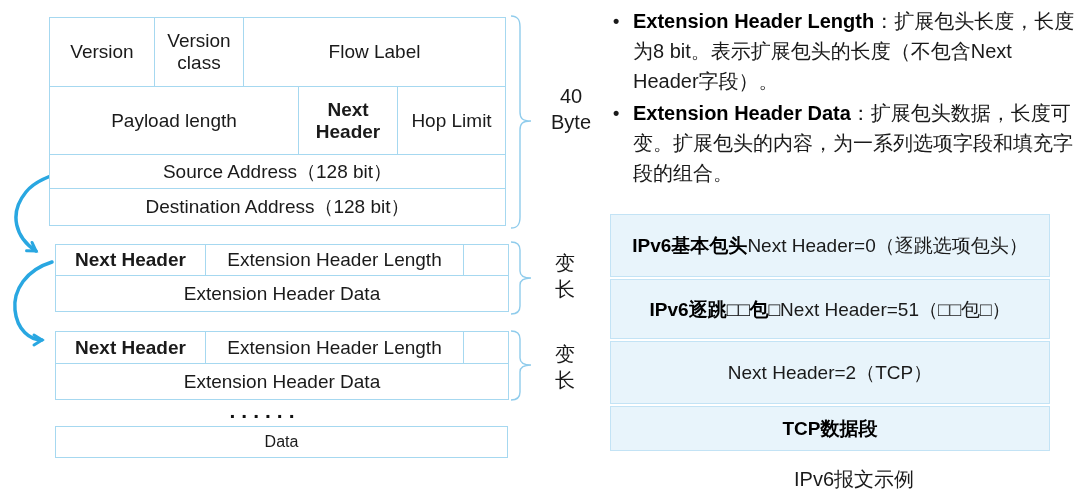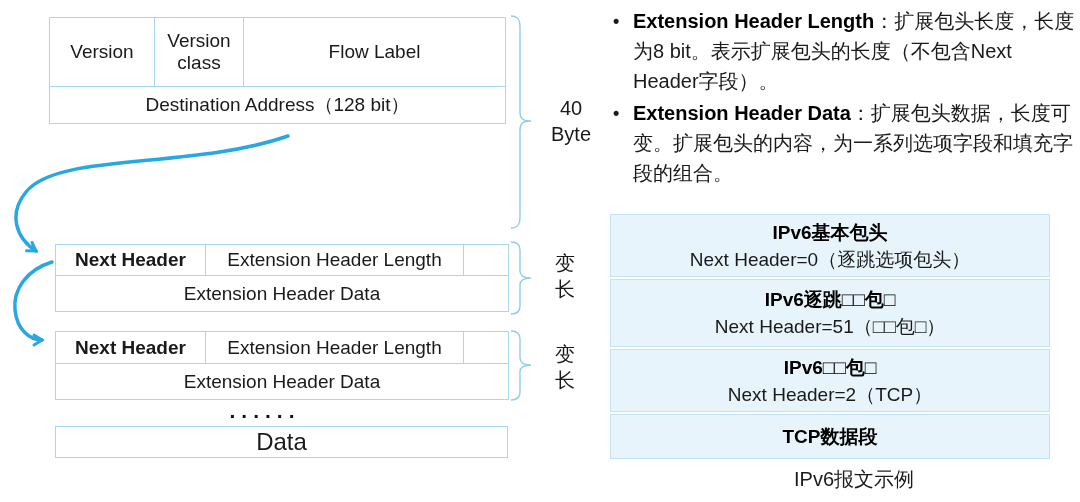--- a/index.html
+++ b/index.html
@@ -27,50 +27,50 @@
   td.nh{background:var(--nh-fill);font-weight:bold;color:#000;}
 
   #header-table{left:49px;top:17px;width:456px;}
   #ext-table-1{left:55px;top:244px;width:453px;}
   #ext-table-2{left:55px;top:331px;width:453px;}
 
   .size-label{
     position:absolute;text-align:center;font-size:20px;line-height:26px;
     white-space:pre-line;color:var(--ink);
   }
-  #label-40byte{left:541px;top:95px;width:60px;}
+  #label-40byte{left:541px;top:83px;width:60px;}
   #label-varlen-1{left:551px;top:250px;width:28px;}
   #label-varlen-2{left:551px;top:341px;width:28px;}
 
   #ellipsis{
     position:absolute;left:55px;top:399px;width:420px;text-align:center;
     font-weight:bold;font-size:21px;letter-spacing:6px;color:#111;
   }
   #data-box{
     position:absolute;left:55px;top:426px;width:453px;height:32px;
     border:1px solid var(--border);background:#fff;
-    text-align:center;font-size:24px;line-height:30px;
+    text-align:center;font-size:16px;line-height:30px;
   }
 
   
   #notes{position:absolute;left:613px;top:6px;width:462px;}
   .bullet-item{display:flex;font-size:20px;line-height:30px;margin-bottom:2px;}
   .bullet-dot{width:20px;flex:0 0 20px;font-weight:bold;font-size:18px;}
   .bullet-text b{font-weight:bold;color:#000;}
 
   
   #packet-panel{position:absolute;left:610px;top:214px;width:440px;display:flex;flex-direction:column;gap:2px;}
   .panel-row{
     background:var(--panel-fill);border:1px solid var(--panel-border);
-    display:flex;flex-direction:column;justify-content:center;align-items:center;
+    display:flex;flex-direction:row;justify-content:center;align-items:center;
     text-align:center;font-size:19px;line-height:27px;
   }
   .panel-row .row-title{font-weight:bold;color:#000;}
   #panel-row-1{height:63px;}
-  #panel-row-2{height:68px;}
+  #panel-row-2{height:60px;}
   #panel-row-3{height:63px;}
   #panel-row-4{height:45px;}
   #panel-caption{
     position:absolute;left:634px;top:466px;width:440px;
     text-align:center;font-size:20px;color:var(--ink);
   }
 </style>
 </head>
 <body>
 
@@ -106,20 +106,28 @@
         <col style="width:55px">
         <col style="width:99px">
         <col style="width:108px">
       </colgroup>
     <tbody>
         <tr style="height:69px">
       <td>Version</td>
       <td>Version class</td>
       <td colspan="3">Flow Label</td>
     </tr>
+    <tr style="height:68px">
+      <td colspan="3">Payload length</td>
+      <td class="nh">Next Header</td>
+      <td>Hop Limit</td>
+    </tr>
+    <tr style="height:34px">
+      <td colspan="5">Source Address（128 bit）</td>
+    </tr>
     <tr style="height:37px">
       <td colspan="5">Destination Address（128 bit）</td>
     </tr>
   </tbody>
     </table>
   <div class="size-label" id="label-40byte">40
 Byte</div>
 
   <table class="diagram" id="ext-table-1">
     <colgroup>
@@ -178,21 +186,20 @@
   <div id="packet-panel">
     <div class="panel-row" id="panel-row-1">
       <div class="row-title">IPv6基本包头</div>
       <div class="row-sub">Next Header=0（逐跳选项包头）</div>
     </div>
     <div class="panel-row" id="panel-row-2">
       <div class="row-title">IPv6逐跳□□包□</div>
       <div class="row-sub">Next Header=51（□□包□）</div>
     </div>
     <div class="panel-row" id="panel-row-3">
-      <div class="row-title">IPv6□□包□</div>
       <div class="row-sub">Next Header=2（TCP）</div>
     </div>
     <div class="panel-row" id="panel-row-4">
       <div class="row-title">TCP数据段</div>
     </div>
   </div>
   <div id="panel-caption">IPv6报文示例</div>
 
 </div>
 

